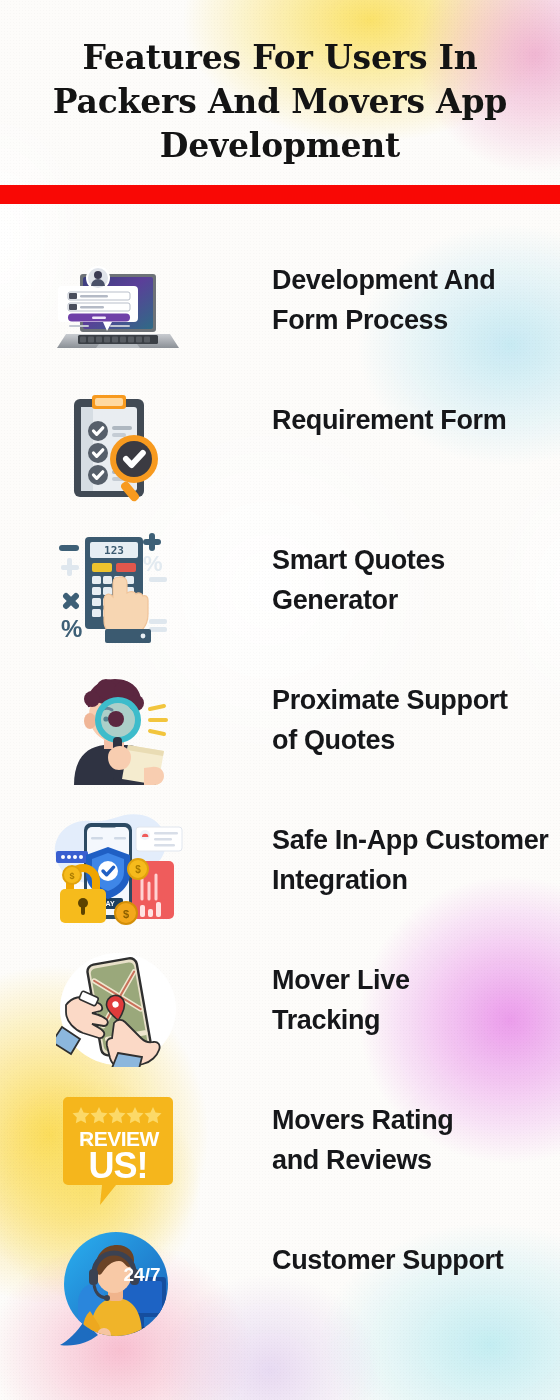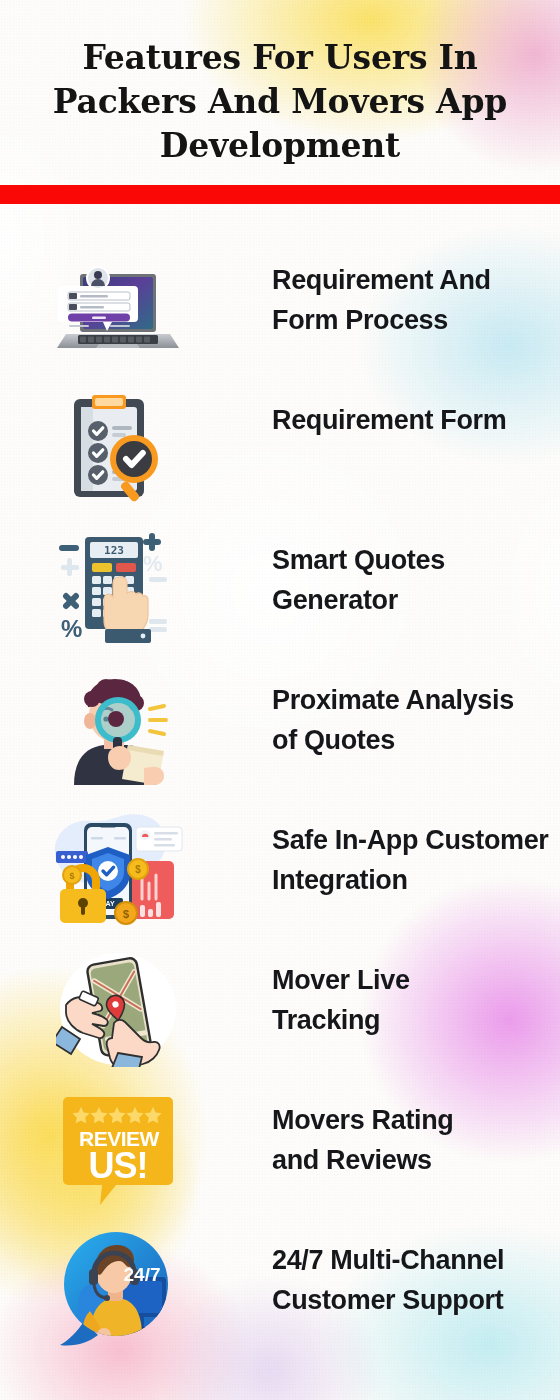--- a/index.html
+++ b/index.html
@@ -161,21 +161,21 @@
           <rect x="28" y="50" width="24" height="2.4" rx="1.2" fill="#b4bac6"></rect>
 
           <rect x="16" y="57.5" width="62" height="8" rx="4" fill="#6f40a8"></rect>
           <rect x="40" y="60.5" width="14" height="2.4" rx="1.2" fill="#efe7f8"></rect>
 
           <rect x="17" y="69" width="20" height="2" rx="1" fill="#c3c8d2"></rect>
           <rect x="58" y="69" width="20" height="2" rx="1" fill="#c3c8d2"></rect>
         </svg>
       </div>
       <div class="label">
-        <span class="ln">Requirement And</span>
+        <span class="ln">Development And</span>
         <span class="ln">Form Process</span>
       </div>
     </div>
 
     <div class="row">
       <div class="icon-cell">
         <svg width="120" height="112" viewBox="0 0 120 112">
           <rect x="16" y="6" width="70" height="98" rx="6" fill="#414a54"></rect>
           <rect x="23" y="14" width="56" height="84" rx="3" fill="#e9edf1"></rect>
           <rect x="23" y="14" width="12" height="84" fill="#d6dde3"></rect>
@@ -306,21 +306,21 @@
           <path d="M52 84 c0 -7 6 -11 12 -11 c6 0 11 5 11 11 c0 8 -5 13 -12 13 c-7 0 -11 -6 -11 -13 z" fill="#f8cdb0"></path>
 
           <g stroke="#f2c53d" stroke-width="4" stroke-linecap="round">
             <line x1="94" y1="36" x2="108" y2="33"></line>
             <line x1="94" y1="47" x2="110" y2="47"></line>
             <line x1="94" y1="58" x2="108" y2="61"></line>
           </g>
         </svg>
       </div>
       <div class="label">
-        <span class="ln">Proximate Analysis</span>
+        <span class="ln">Proximate Support</span>
         <span class="ln">of Quotes</span>
       </div>
     </div>
 
     <div class="row">
       <div class="icon-cell">
         <svg width="136" height="112" viewBox="0 0 136 112">
 
           <path d="M6 46 c-6 -22 12 -40 34 -38 c24 2 30 -10 52 -6 c20 4 30 24 20 42 c-8 14 -30 12 -44 20 c-16 9 -52 12 -62 -18 z" fill="#e3edfb"></path>
 
@@ -487,19 +487,18 @@
             <path d="M38 44 a20 20 0 0 1 40 0" fill="none" stroke="#3b4252" stroke-width="5"></path>
             <rect x="33" y="40" width="9" height="16" rx="4" fill="#3b4252"></rect>
             <rect x="74" y="40" width="9" height="16" rx="4" fill="#3b4252"></rect>
             <path d="M38 56 q2 12 12 13" fill="none" stroke="#3b4252" stroke-width="3"></path>
             <circle cx="51" cy="69" r="3" fill="#3b4252"></circle>
           </g>
           <text x="86" y="52" font-family="Liberation Sans, sans-serif" font-size="19" font-weight="700" fill="#ffffff" text-anchor="middle">24/7</text>
         </svg>
       </div>
       <div class="label">
-        <span class="ln">24/7 Multi-Channel</span>
         <span class="ln">Customer Support</span>
       </div>
     </div>
 
   </div>
 </div>
 
 </body></html>

